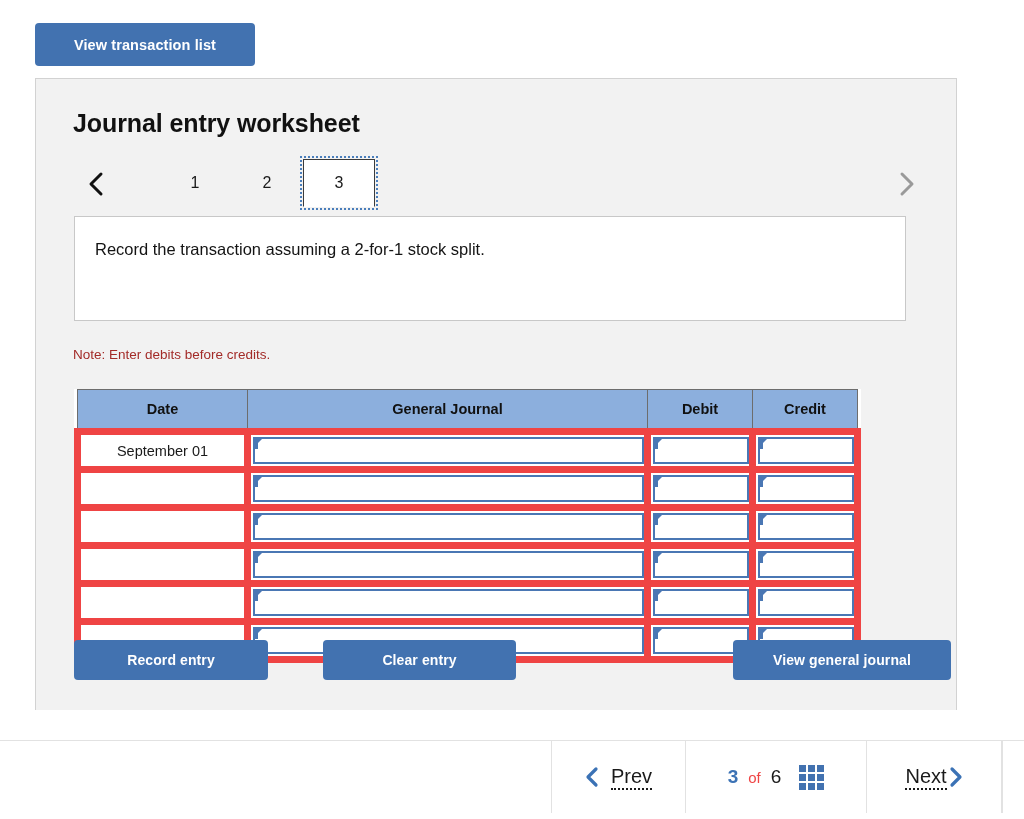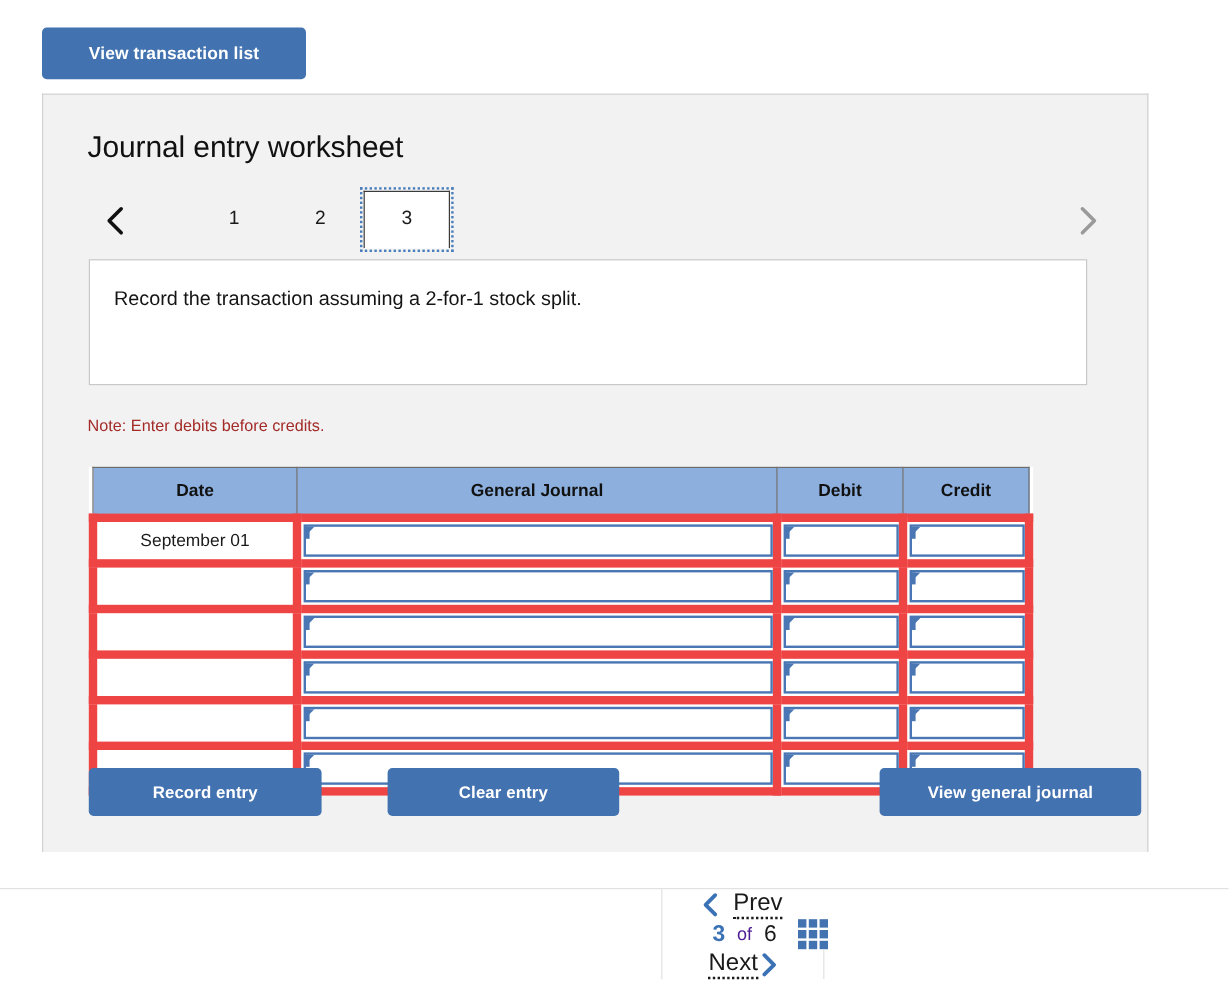--- a/index.html
+++ b/index.html
@@ -46,21 +46,21 @@
     border: 1px solid #d2d2d2;
     border-bottom: none;
     box-sizing: border-box;
   }
 
   .panel-title {
     position: absolute;
     left: 37px;
     top: 30px;
     font-size: 25px;
-    font-weight: normal;
+    font-weight: bold;
     color: #111111;
     letter-spacing: -0.1px;
     text-align: right;
   }
 
   
   .tabstrip {
     position: absolute;
     left: 37px;
     top: 80px;
@@ -236,21 +236,20 @@
     background: #e2e2e2;
   }
   .pager {
     position: absolute;
     left: 551px;
     top: 741px;
     width: 473px;
     height: 72px;
     display: flex;
     align-items: stretch;
-    flex-direction: column;
   }
   .pager-cell {
     display: flex;
     align-items: center;
     justify-content: center;
     border-left: 1px solid #e2e2e2;
     box-sizing: border-box;
   }
   .pager-prev { width: 134px; gap: 11px; cursor: pointer; }
   .pager-mid  { width: 181px; gap: 10px; }
@@ -262,21 +261,21 @@
     color: #1a1a1a;
     border-bottom: 2px dotted #1a1a1a;
     padding-bottom: 1px;
     line-height: 1.1;
     cursor: pointer;
   }
   .pg-chev { display: flex; align-items: center; cursor: pointer; }
   .pg-chev svg { display: block; }
 
   .pg-cur  { font-size: 19px; font-weight: bold; color: #3b72b5; }
-  .pg-of   { font-size: 15px; color: #4c1d95; }
+  .pg-of   { font-size: 15px; color: #ef4444; }
   .pg-tot  { font-size: 19px; color: #1a1a1a; }
 
   .grid-icon {
     display: grid;
     grid-template-columns: repeat(3, 7px);
     grid-template-rows: repeat(3, 7px);
     gap: 2px;
     cursor: pointer;
     margin-left: 8px;
   }

